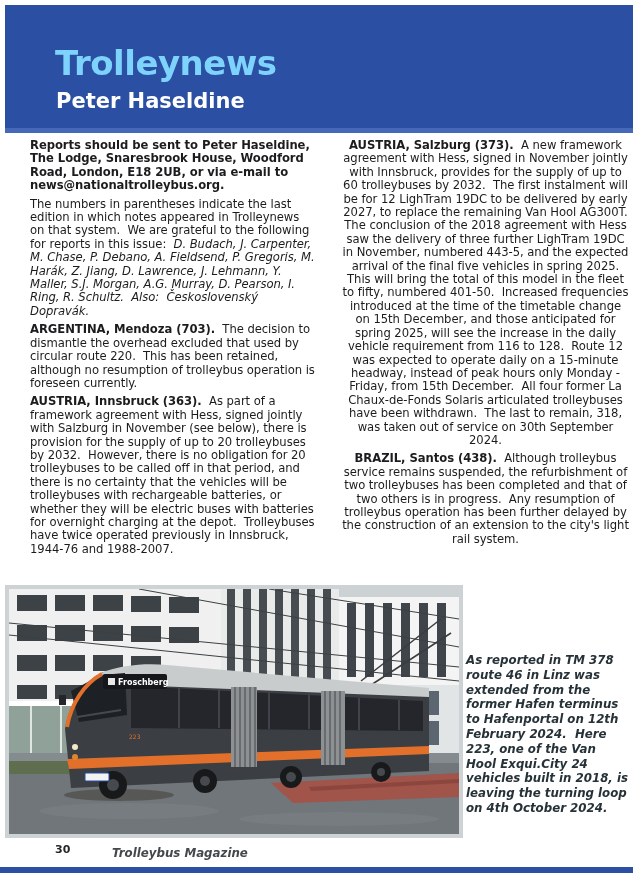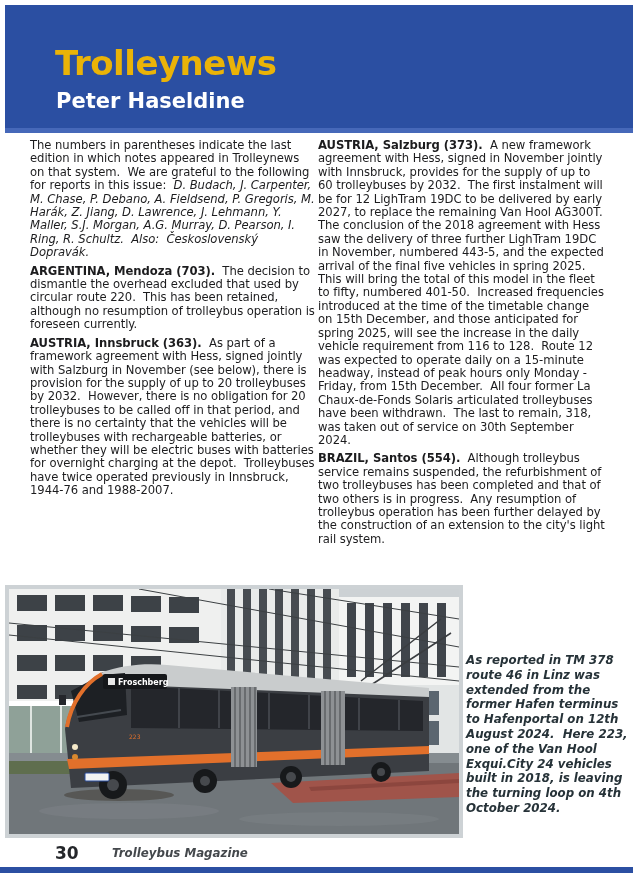--- a/index.html
+++ b/index.html
@@ -1,66 +1,67 @@
 <!DOCTYPE html>
 <html><head>
 <meta charset="utf-8">
 <style>
   html,body{margin:0;padding:0;background:#ffffff;}
   .page{position:relative;width:633px;height:873px;background:#ffffff;overflow:hidden;
         font-family:"DejaVu Sans","Liberation Sans",sans-serif;color:#1c1c1e;}
   
   .masthead{position:absolute;left:5px;top:5px;right:0;height:123px;background:#2b4fa2;}
   .masthead h1{margin:0;position:absolute;left:50px;top:40px;font-size:34px;line-height:36px;
-               font-weight:bold;color:#eab308;letter-spacing:-0.5px;}
+               font-weight:bold;color:#7dd3fc;letter-spacing:-0.5px;}
   .masthead .author{position:absolute;left:51px;top:84px;font-size:21px;color:#ffffff;font-weight:bold;}
   .masthead-rule{position:absolute;left:5px;top:128px;right:0;height:5px;background:#4668b9;}
   
   .columns{position:absolute;left:30px;top:139px;width:586px;}
   .col{position:absolute;top:0;width:287px;font-size:11.6px;line-height:13.4px;
        letter-spacing:-0.05px;}
   #col-left{left:0;}
-  #col-right{left:288px;}
+  #col-right{left:312px;text-align:center;}
   .para{margin:0 0 5px 0;white-space:pre-wrap;}
   .para .b{font-weight:bold;}
   .para .i{font-style:italic;text-align:center;}
   
   .photo{position:absolute;left:5px;top:585px;width:450px;height:245px;margin:0;padding:4px;
          background:#cdd2d5;overflow:hidden;}
   
   .caption{position:absolute;left:466px;top:653px;width:162px;font-size:11.8px;line-height:14.8px;}
   .caption .cap-text{margin:0;font-weight:bold;font-style:italic;color:#263238;white-space:pre-wrap;}
   .caption .cap-credit{margin:2px 0 0 0;font-style:italic;color:#8b9094;}
   
   .footer{position:absolute;left:0;top:841px;width:100%;height:24px;}
-  .footer .pageno{position:absolute;left:55px;top:2px;font-size:17px;font-weight:bold;color:#24262a;}
+  .footer .pageno{position:absolute;left:55px;top:2px;font-size:11px;font-weight:bold;color:#24262a;}
   .footer .magname{position:absolute;left:112px;top:5px;font-size:11.8px;font-weight:bold;
                    font-style:italic;color:#44484c;}
   .bottom-rule{position:absolute;left:0;bottom:0;width:100%;height:6px;background:#2b4fa2;}
 </style>
 </head>
 <body>
 
 <div class="page">
 
   <header class="masthead">
     <h1>Trolleynews</h1>
     <div class="author">Peter Haseldine</div>
   </header>
   <div class="masthead-rule"></div>
 
   <main class="columns">
     <div class="col" id="col-left">
+        <p class="para"><span class="b">Reports should be sent to Peter Haseldine, The Lodge, Snaresbrook House, Woodford Road, London, E18 2UB, or via e-mail to news@nationaltrolleybus.org.</span></p>
         <p class="para"><span>The numbers in parentheses indicate the last edition in which notes appeared in Trolleynews on that system.  We are grateful to the following for reports in this issue:  </span><span class="i">D. Budach, J. Carpenter, M. Chase, P. Debano, A. Fieldsend, P. Gregoris, M. Harák, Z. Jiang, D. Lawrence, J. Lehmann, Y. Maller, S.J. Morgan, A.G. Murray, D. Pearson, I. Ring, R. Schultz.  Also:  Československý Dopravák.</span></p>
         <p class="para"><span class="b">ARGENTINA, Mendoza (703).</span><span>  The decision to dismantle the overhead excluded that used by circular route 220.  This has been retained, although no resumption of trolleybus operation is foreseen currently.</span></p>
         <p class="para"><span class="b">AUSTRIA, Innsbruck (363).</span><span>  As part of a framework agreement with Hess, signed jointly with Salzburg in November (see below), there is provision for the supply of up to 20 trolleybuses by 2032.  However, there is no obligation for 20 trolleybuses to be called off in that period, and there is no certainty that the vehicles will be trolleybuses with rechargeable batteries, or whether they will be electric buses with batteries for overnight charging at the depot.  Trolleybuses have twice operated previously in Innsbruck, 1944-76 and 1988-2007.</span></p>
       </div>
     <div class="col" id="col-right">
         <p class="para"><span class="b">AUSTRIA, Salzburg (373).</span><span>  A new framework agreement with Hess, signed in November jointly with Innsbruck, provides for the supply of up to 60 trolleybuses by 2032.  The first instalment will be for 12 LighTram 19DC to be delivered by early 2027, to replace the remaining Van Hool AG300T.  The conclusion of the 2018 agreement with Hess saw the delivery of three further LighTram 19DC in November, numbered 443-5, and the expected arrival of the final five vehicles in spring 2025.  This will bring the total of this model in the fleet to fifty, numbered 401-50.  Increased frequencies introduced at the time of the timetable change on 15th December, and those anticipated for spring 2025, will see the increase in the daily vehicle requirement from 116 to 128.  Route 12 was expected to operate daily on a 15-minute headway, instead of peak hours only Monday - Friday, from 15th December.  All four former La Chaux-de-Fonds Solaris articulated trolleybuses have been withdrawn.  The last to remain, 318, was taken out of service on 30th September 2024.</span></p>
-        <p class="para"><span class="b">BRAZIL, Santos (554).</span><span>  Although trolleybus service remains suspended, the refurbishment of two trolleybuses has been completed and that of two others is in progress.  Any resumption of trolleybus operation has been further delayed by the construction of an extension to the city's light rail system.</span></p>
+        <p class="para"><span class="b">BRAZIL, Santos (438).</span><span>  Although trolleybus service remains suspended, the refurbishment of two trolleybuses has been completed and that of two others is in progress.  Any resumption of trolleybus operation has been further delayed by the construction of an extension to the city's light rail system.</span></p>
       </div>
   </main>
 
   <figure class="photo">
     <svg width="450" height="245" viewBox="0 0 450 245" xmlns="http://www.w3.org/2000/svg">
 
       <rect x="0" y="0" width="450" height="245" fill="#ccd1d4"></rect>
 
       <g>
         <rect x="0" y="0" width="212" height="172" fill="#eff0ef"></rect>
@@ -212,21 +213,21 @@
 
         <circle cx="66" cy="158" r="3" fill="#f5e9c9"></circle>
         <circle cx="66" cy="168" r="3" fill="#d8892f"></circle>
         <rect x="76" y="184" width="24" height="8" rx="1" fill="#f2f3f2" stroke="#2b4fa2" stroke-width="1"></rect>
         <rect x="50" y="106" width="7" height="10" fill="#24262b"></rect>
       </g>
     </svg>
   </figure>
 
   <aside class="caption">
-    <p class="cap-text">As reported in TM 378 route 46 in Linz was extended from the former Hafen terminus to Hafenportal on 12th August 2024.  Here 223, one of the Van Hool Exqui.City 24 vehicles built in 2018, is leaving the turning loop on 4th October 2024.</p>
+    <p class="cap-text">As reported in TM 378 route 46 in Linz was extended from the former Hafen terminus to Hafenportal on 12th February 2024.  Here 223, one of the Van Hool Exqui.City 24 vehicles built in 2018, is leaving the turning loop on 4th October 2024.</p>
   </aside>
 
   <footer class="footer">
     <span class="pageno">30</span>
     <span class="magname">Trolleybus Magazine</span>
   </footer>
   <div class="bottom-rule"></div>
 
 </div>
 

